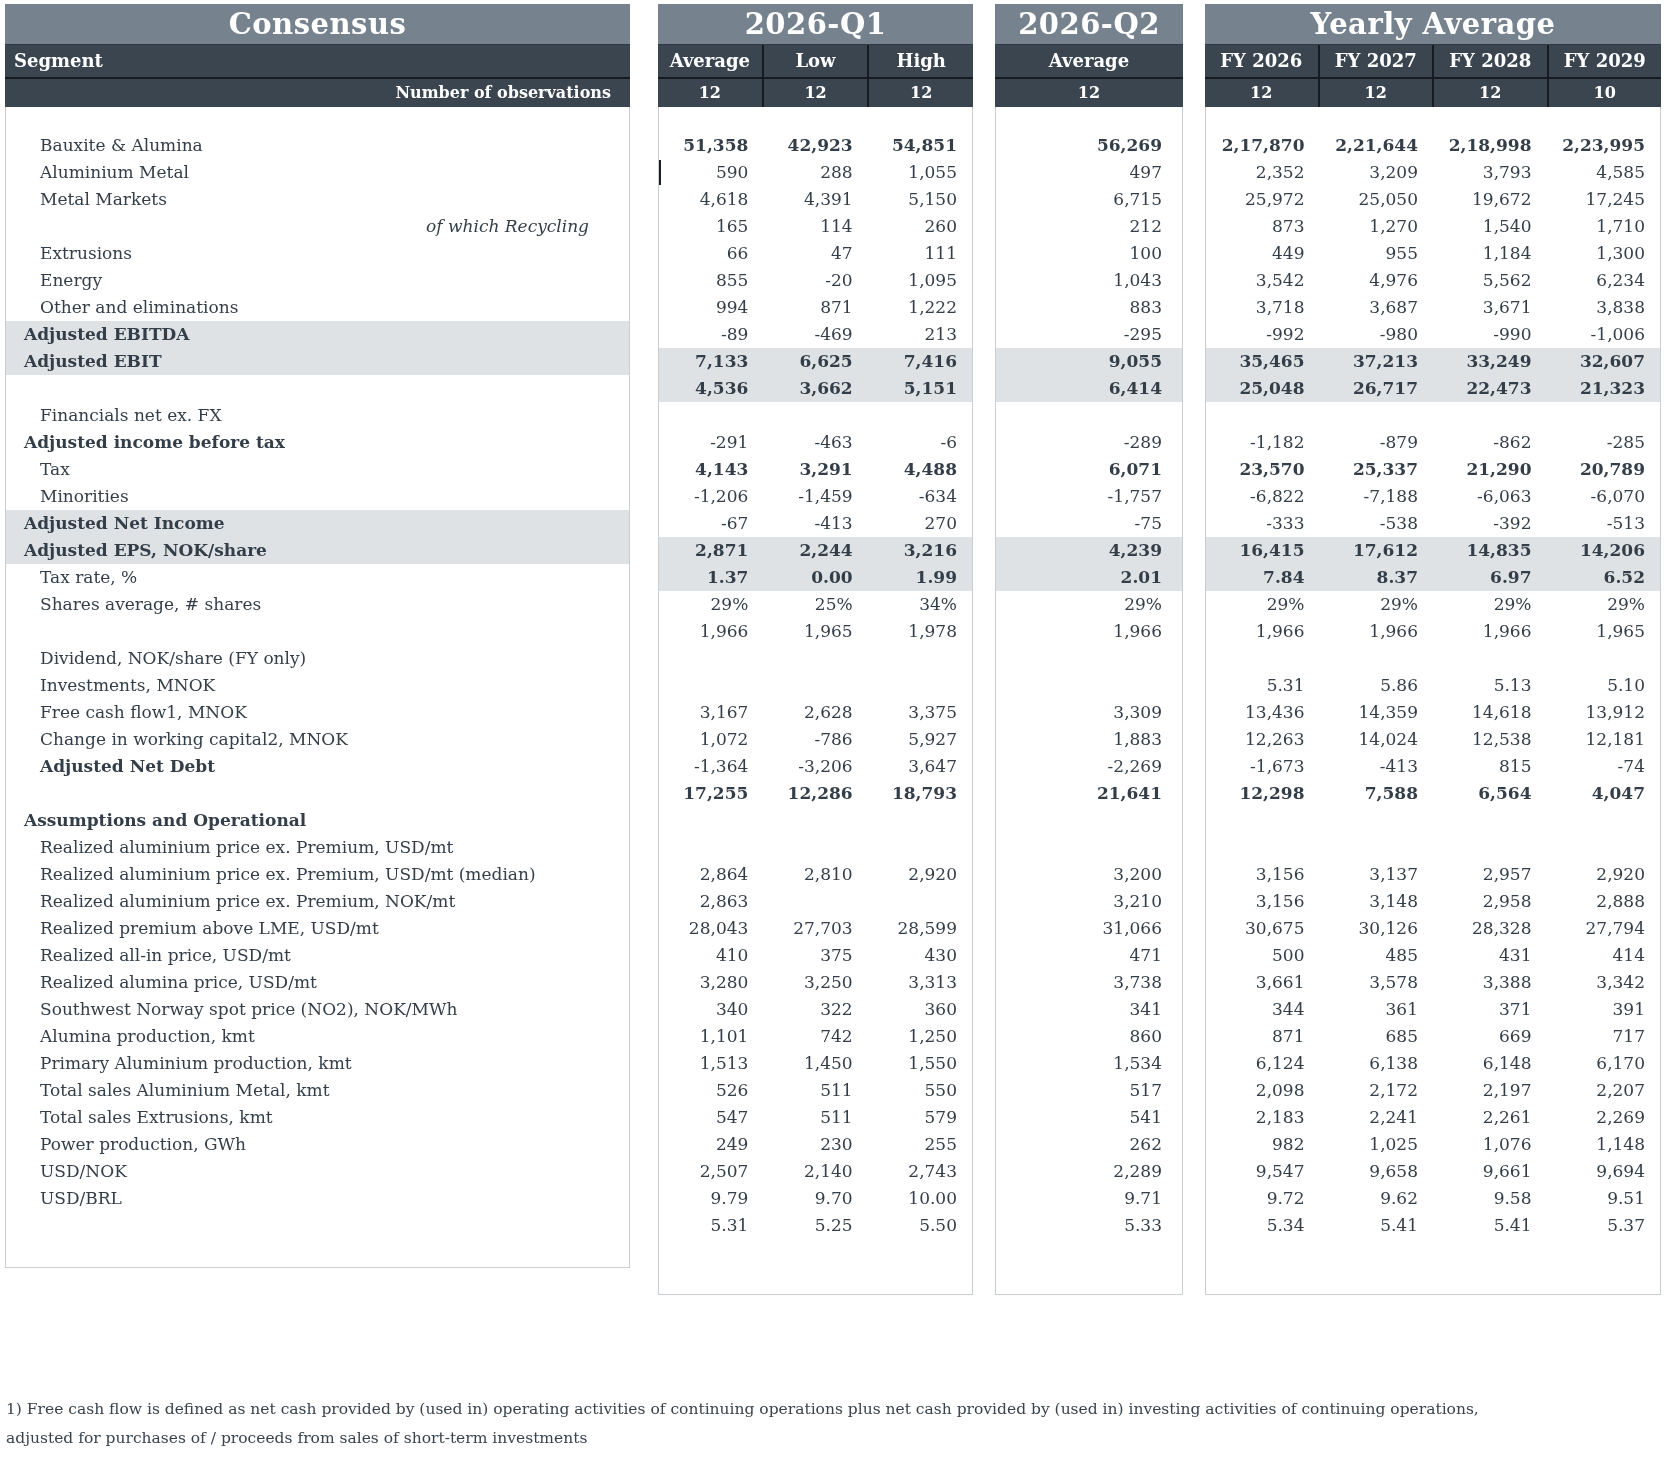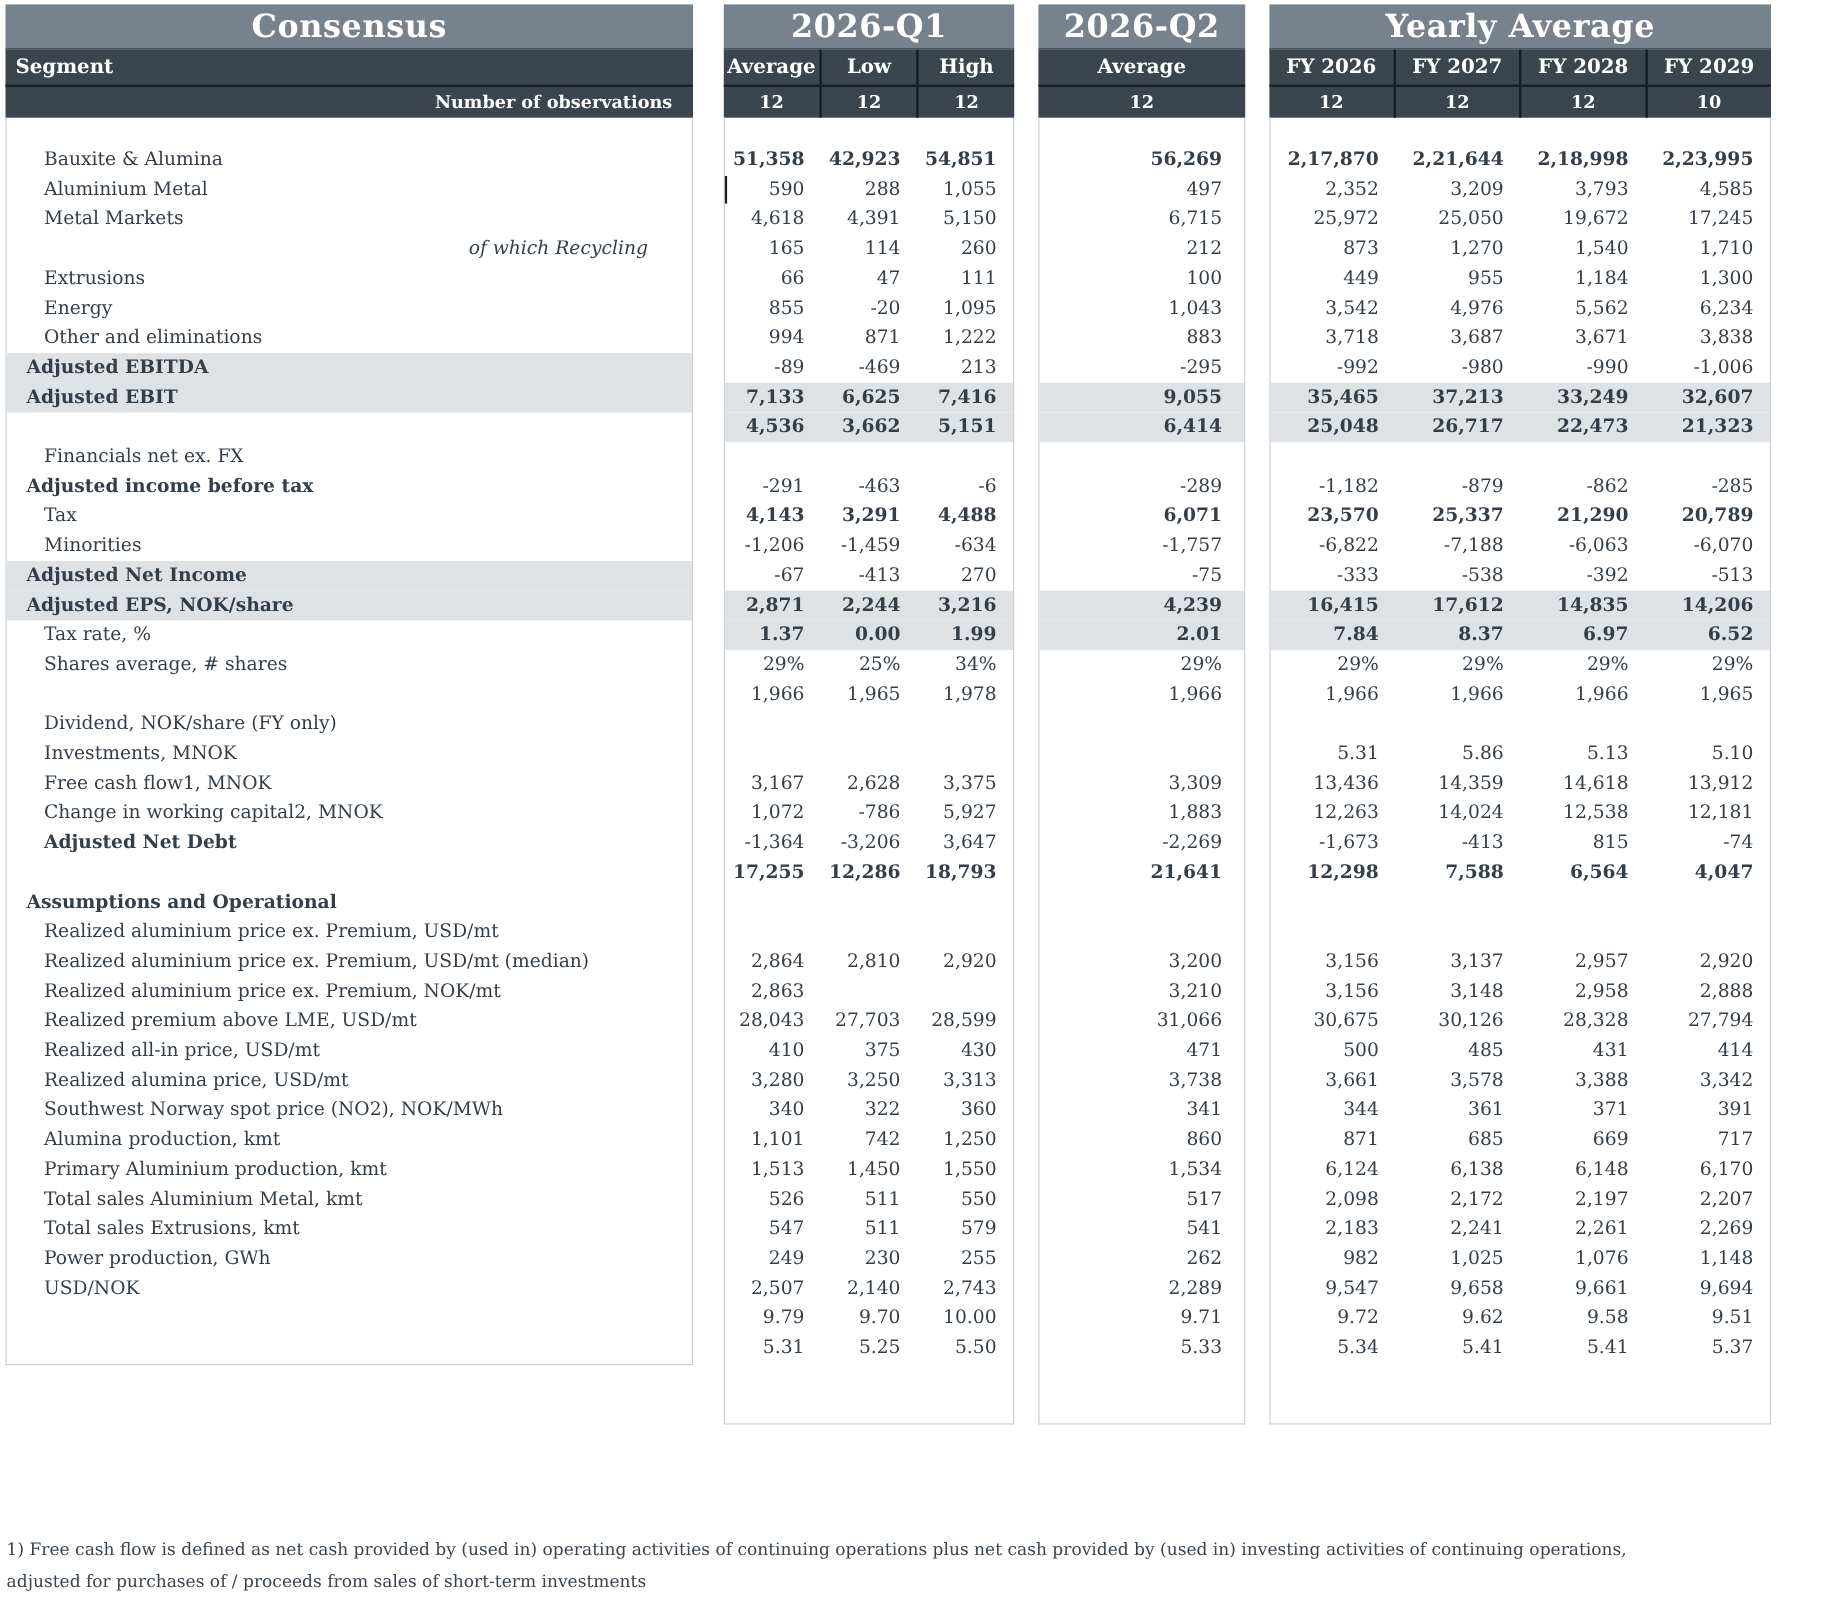--- a/index.html
+++ b/index.html
@@ -3,21 +3,21 @@
 <meta charset="utf-8">
 <style>
   html,body{margin:0;padding:0}
   body{
     width:1680px;height:1470px;background:#ffffff;overflow:hidden;
     font-family:"DejaVu Serif", serif;color:#333E48;
   }
   .layout{display:flex;padding:4px 0 0 5px}
   .block{flex:none}
   .block-labels{width:625px;margin-right:28px}
-  .block-q1{width:264px;margin-right:22px}
+  .block-q1{width:315px;margin-right:22px}
   .block-q2{width:188px;margin-right:22px}
   .block-yearly{width:456px}
 
   .title{
     height:40px;line-height:40px;background:#76838F;color:#fff;
     font-weight:bold;font-size:29px;text-align:center;
     border-bottom:1px solid #2F3943;letter-spacing:.5px;
   }
   .subhead{height:32px;background:#3A4550;color:#fff;font-weight:bold;font-size:18px;display:flex;border-bottom:2px solid #151B21}
   .obsrow{height:28px;background:#3A4550;color:#fff;font-weight:bold;font-size:16px;display:flex}
@@ -166,20 +166,23 @@
           <span class="lbl">Total sales Aluminium Metal, kmt</span>
         </div>
         <div class="row lblrow ind">
           <span class="lbl">Total sales Extrusions, kmt</span>
         </div>
         <div class="row lblrow ind">
           <span class="lbl">Power production, GWh</span>
         </div>
         <div class="row lblrow ind">
           <span class="lbl">USD/NOK</span>
+        </div>
+        <div class="row lblrow ind">
+          <span class="lbl">USD/BRL</span>
         </div>
       </div>
   </section>
 
   <section class="block block-q1">
     <div class="title">2026-Q1</div>
     <div class="subhead">
       <span class="hcell">Average</span>
       <span class="hcell">Low</span>
       <span class="hcell">High</span>

